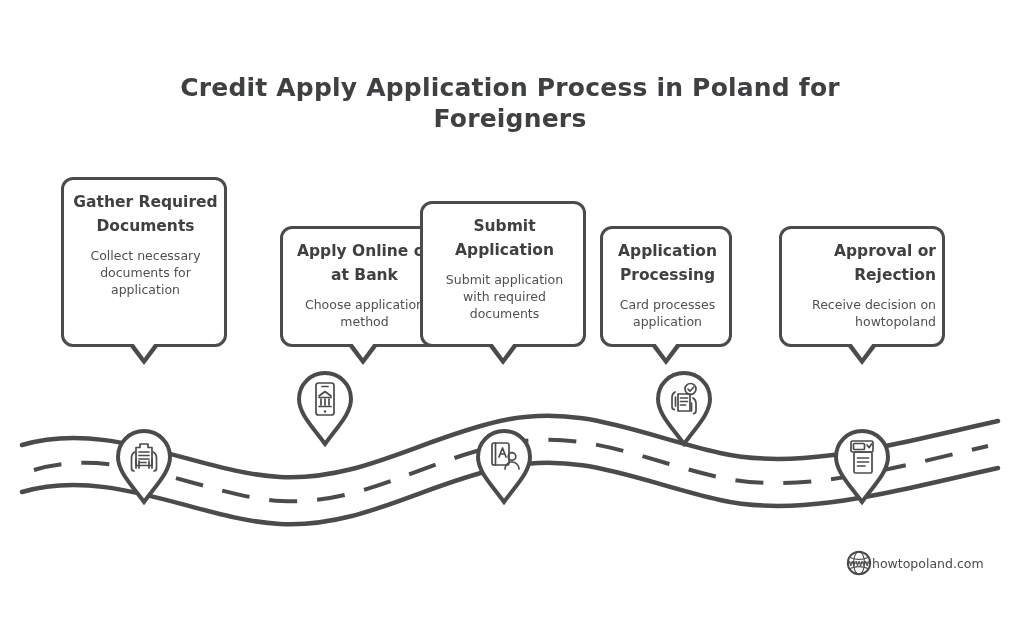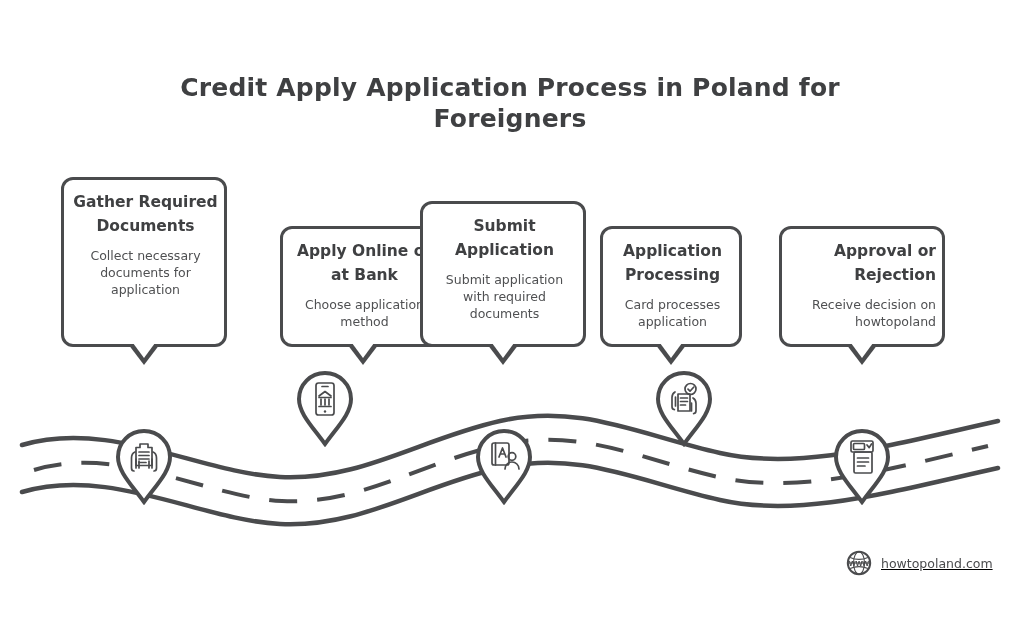--- a/index.html
+++ b/index.html
@@ -97,23 +97,21 @@
   }
   .pin svg { display: block; }
 
   
   .footer {
     position: absolute;
     left: 846px;
     top: 550px;
     display: flex;
     align-items: center;
-    gap: 9px;
     z-index: 7;
-    text-decoration: underline;
   }
   .footer .brand-text {
     font-size: 12.5px;
     color: #4a4b4d;
   }
 </style>
 </head>
 <body>
 
 <div id="canvas">
@@ -146,21 +144,21 @@
     <div class="tail-in"></div>
   </div>
 
   <div class="card" style="left:420px; top:201px; width:166px; height:146px;">
     <div class="card-title">Submit Application</div>
     <div class="card-desc">Submit application with required documents</div>
     <div class="tail-out"></div>
     <div class="tail-in"></div>
   </div>
 
-  <div class="card" style="left:600px; top:226px; width:142px; height:121px;">
+  <div class="card" style="left:600px; top:226px; width:132px; height:121px;">
     <div class="card-title">Application Processing</div>
     <div class="card-desc">Card processes application</div>
     <div class="tail-out"></div>
     <div class="tail-in"></div>
   </div>
 
   <div class="card" style="left:779px; top:226px; width:166px; height:121px;text-align:right;">
     <div class="card-title">Approval or Rejection</div>
     <div class="card-desc">Receive decision on howtopoland</div>
     <div class="tail-out"></div>

